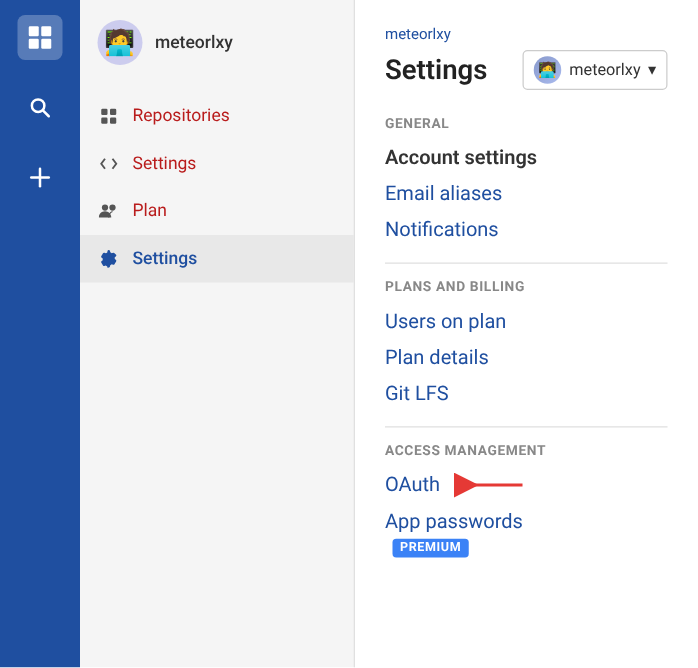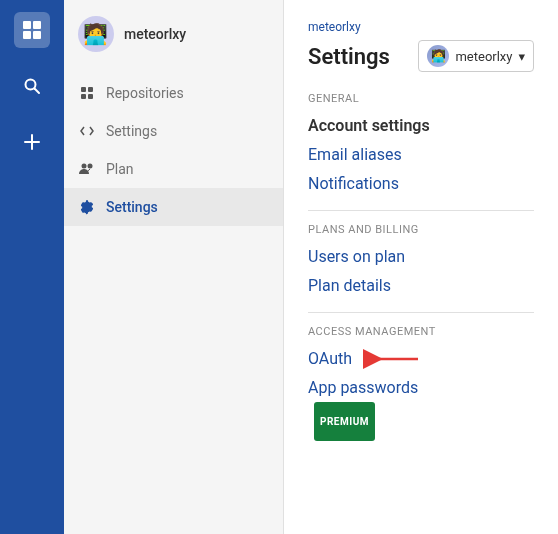--- a/index.html
+++ b/index.html
@@ -89,21 +89,21 @@
       flex-direction: column;
       padding: 6px 0;
     }
     .nav-item {
       display: flex;
       align-items: center;
       padding: 10px 14px;
       gap: 10px;
       cursor: pointer;
       font-size: 14px;
-      color: #737373;
+      color: #b91c1c;
       border-radius: 0;
     }
     .nav-item.active {
       background: #e8e8e8;
       color: #1f4fa0;
       font-weight: 500;
     }
     .nav-item .nav-icon {
       width: 18px;
       height: 18px;
@@ -156,21 +156,21 @@
       border-radius: 50%;
       background: linear-gradient(135deg, #8899cc, #aabbee);
       display: flex;
       align-items: center;
       justify-content: center;
       font-size: 12px;
     }
 
     .section-label {
       font-size: 11px;
-      font-weight: 400;
+      font-weight: 700;
       color: #888;
       letter-spacing: 0.5px;
       text-transform: uppercase;
       margin-bottom: 6px;
       margin-top: 4px;
     }
     .settings-link {
       display: block;
       font-size: 16px;
       color: #1f4fa0;
@@ -191,25 +191,25 @@
     
     .oauth-row {
       display: flex;
       align-items: center;
       gap: 7px;
       position: relative;
     }
 
     .premium-badge {
       display: inline-block;
-      background: #15803d;
+      background: #3b82f6;
       color: #fff;
       font-size: 10px;
       font-weight: 700;
-      padding: 14px 6px;
+      padding: 2px 6px;
       border-radius: 3px;
       letter-spacing: 0.5px;
       margin-left: 6px;
       vertical-align: middle;
     }
   </style>
 </head>
 <body>
 
 <div class="icon-rail">
@@ -304,20 +304,21 @@
     <a class="settings-link">Email aliases</a>
     <a class="settings-link">Notifications</a>
   </div>
 
   <hr class="section-divider">
 
   <div>
     <div class="section-label">PLANS AND BILLING</div>
     <a class="settings-link">Users on plan</a>
     <a class="settings-link">Plan details</a>
+    <a class="settings-link">Git LFS</a>
   </div>
 
   <hr class="section-divider">
 
   <div>
     <div class="section-label">ACCESS MANAGEMENT</div>
 
     <div class="oauth-row">
       <a class="settings-link">OAuth</a>
 

